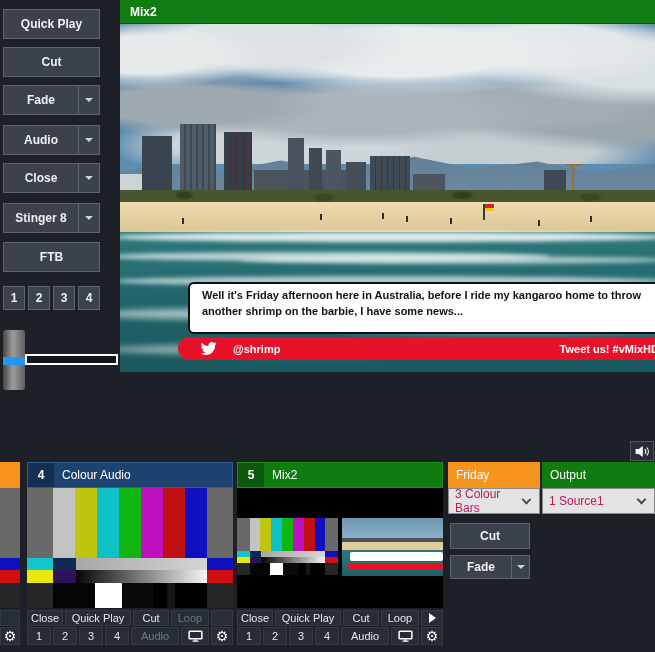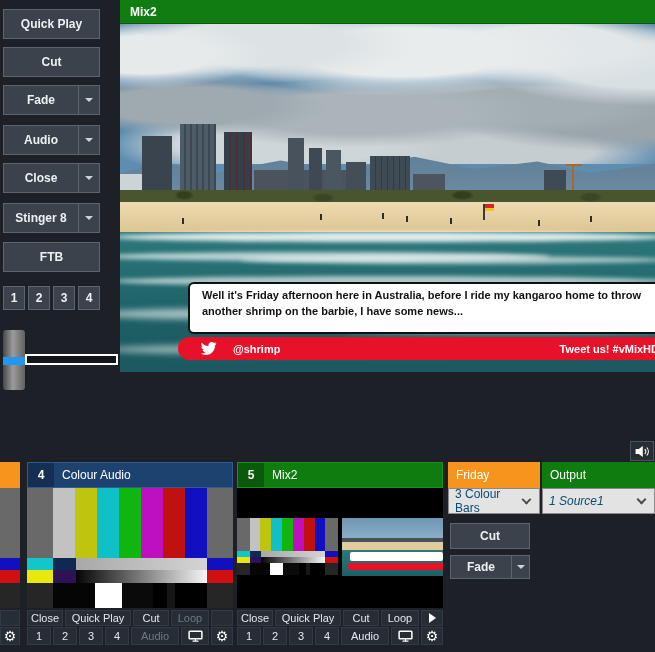--- a/index.html
+++ b/index.html
@@ -81,21 +81,21 @@
   .cb-r3  { height:11%; background:linear-gradient(to right,#e8e80e 0 12.5%,#2e1257 12.5% 24%,#060606 24%,#f6f6f6 87.5%,#d01010 87.5% 100%); }
   .cb-bot { height:21%; background:linear-gradient(to right,#262626 0 12.5%,#050505 12.5% 33%,#ffffff 33% 46%,#0a0a0a 46% 61%,#000 61% 68%,#161616 68% 72%,#000 72% 87.5%,#262626 87.5% 100%); }
 
   .ctl-row { position:absolute; display:flex; gap:2px; }
   .seg { background:#272d35; border:1px solid #333a44; color:#e4e8ec; font-size:11px; display:flex; align-items:center; justify-content:center; cursor:pointer; }
   .seg.dim { color:#6f7780; }
   .play-tri { width:0; height:0; border-left:9px solid #fff; border-top:6px solid transparent; border-bottom:6px solid transparent; }
   .gear { color:#fff; font-size:14px; line-height:1; }
 
   .dd { position:absolute; height:26px; background:#e3e3e3; border:1px solid #8a8a8a; display:flex; align-items:center; cursor:pointer; }
-  .dd .dd-lbl { font-size:12px; color:#0c4a6e; padding-left:6px; }
+  .dd .dd-lbl { font-size:12px; color:#be185d; padding-left:6px; }
   .dd .dd-chev { margin-left:auto; margin-right:9px; width:7px; height:7px; border-right:2px solid #4c4c4c; border-bottom:2px solid #4c4c4c; transform:rotate(45deg); margin-top:-3px; }
 
   .mini-beach-sky { position:absolute; left:0; top:0; width:100%; height:42%; background:linear-gradient(#6e97b5,#8fb2c8); }
   .mini-beach-city { position:absolute; left:0; top:34%; width:100%; height:8%; background:#47525c; }
   .mini-beach-sand { position:absolute; left:0; top:42%; width:100%; height:14%; background:#e3cc9c; }
   .mini-beach-sea { position:absolute; left:0; top:56%; width:100%; height:44%; background:linear-gradient(#2d797c,#1d6066); }
   .mini-msg { position:absolute; left:8%; top:58%; right:0; height:17%; background:#fff; border-radius:2px; }
   .mini-red { position:absolute; left:6%; top:78%; right:0; height:11%; background:#e8112a; border-radius:3px 0 0 3px; }
 </style>
 </head>
@@ -364,21 +364,21 @@
       <div class="hdr" style="left:448px;top:462px;width:92px;background:#f7941e;">
         <span class="hname">Friday</span>
       </div>
       <div class="hdr" style="left:542px;top:462px;width:113px;background:#0f7c10;">
         <span class="hname">Output</span>
       </div>
       <div class="dd" style="left:448px;top:488px;width:92px;">
         <span class="dd-lbl">3 Colour Bars</span>
         <span class="dd-chev"></span>
       </div>
-      <div class="dd" style="left:542px;top:488px;width:113px;font-style:italic;">
+      <div class="dd" style="left:542px;top:488px;width:113px;">
         <span class="dd-lbl">1 Source1</span>
         <span class="dd-chev"></span>
       </div>
       <div class="btn" style="left:450px;top:523px;width:80px;height:26px;">
         <span class="lbl">Cut</span>
       </div>
       <div class="btn" style="left:450px;top:555px;width:80px;height:24px;">
         <span class="lbl">Fade</span>
         <span class="arr-seg" style="width:18px;">
             <span class="tri-down"></span>

